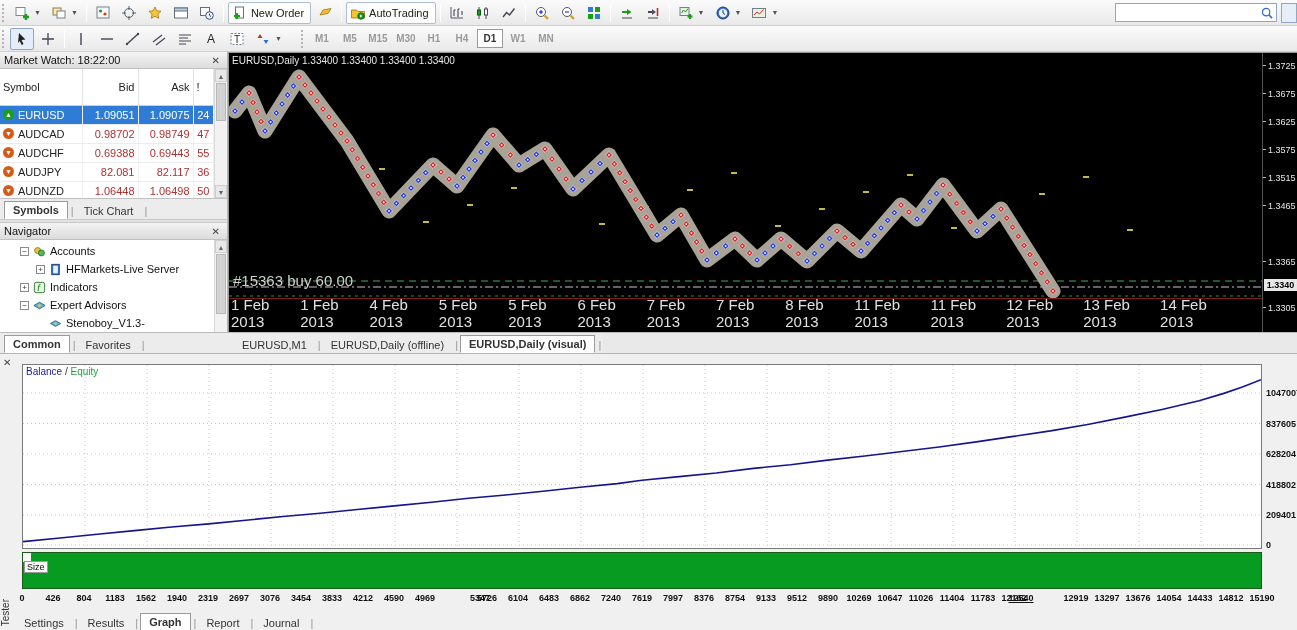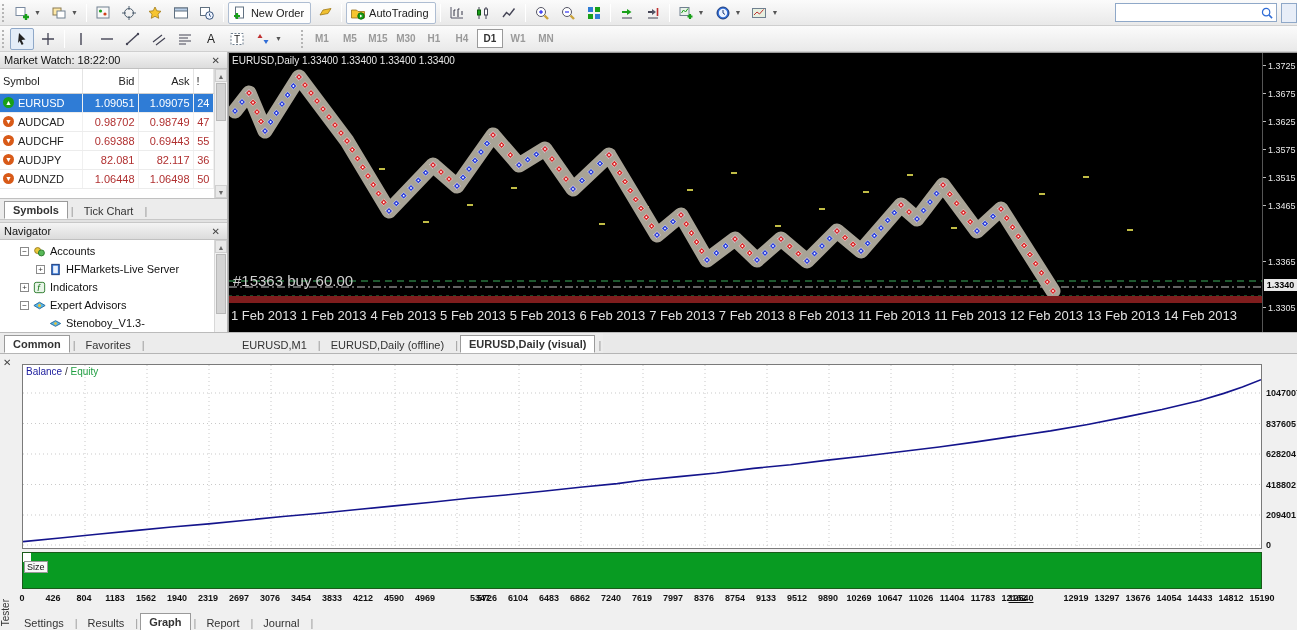--- a/index.html
+++ b/index.html
@@ -23,21 +23,21 @@
   .searchbox { margin-left:auto; display:flex; align-items:center; width:162px; height:19px; background:#fff; border:1px solid #8fa8c8; padding:0 2px 0 4px; }
   .searchbox input { flex:1; border:none; outline:none; font-size:11px; width:130px; font-family:"Liberation Sans",sans-serif; }
   .halfbtn { width:16px; height:20px; border:1px solid #8fa8c8; background:#e8eef8; margin-left:4px; overflow:hidden; }
 
   
   .leftcol { position:absolute; left:0; top:52px; width:228px; height:280px; background:#f0f0f0; border-right:1px solid #b5b5b5; }
   .ptitle { height:17px; background:linear-gradient(#f4f4f4,#dcdcdc); border-bottom:1px solid #c0c0c0; display:flex; align-items:center; padding:0 4px; font-size:11px; color:#111; }
   .ptitle .x { margin-left:auto; font-size:10px; color:#444; padding:0 3px; cursor:default; }
   .mw-table { position:relative; height:130px; background:#fff; overflow:hidden; border-bottom:1px solid #c0c0c0; }
   table.mw { border-collapse:collapse; width:213px; table-layout:fixed; }
-  table.mw th { font-weight:normal; text-align:left; font-size:11px; border-bottom:1px solid #d0d0d0; border-right:1px solid #e4e4e4; padding:2px 3px; height:24px; background:#fff; }
+  table.mw th { font-weight:normal; text-align:left; font-size:11px; border-bottom:1px solid #d0d0d0; border-right:1px solid #e4e4e4; padding:2px 3px; height:36px; background:#fff; }
   table.mw th.num, table.mw td.num { text-align:right; }
   table.mw td { font-size:11px; padding:1px 3px; height:19px; border-bottom:1px solid #ececec; border-right:1px solid #f0f0f0; white-space:nowrap; overflow:hidden; }
   table.mw td.val { color:#b03030; }
   tr.sel td { background:#2f7cd6; color:#fff !important; }
   tr.sel td.val { color:#fff; }
   .sym { display:flex; align-items:center; gap:4px; font-size:11px; }
   .arrow { width:11px; height:11px; border-radius:50%; display:inline-flex; align-items:center; justify-content:center; color:#fff; font-size:7px; line-height:1; }
   .arrow.up { background:#18a018; }
   .arrow.down { background:#d85a18; }
   .vscroll { position:absolute; right:0; top:0; width:13px; height:100%; background:#f2f2f2; border-left:1px solid #d8d8d8; font-size:7px; color:#666; text-align:center; }
@@ -53,21 +53,21 @@
   .trow { display:flex; align-items:center; height:18px; gap:3px; white-space:nowrap; }
   .expbox { width:9px; height:9px; border:1px solid #8a8a8a; background:#fff; font-size:8px; line-height:7px; text-align:center; color:#333; flex:0 0 9px; }
   .expspace { width:9px; flex:0 0 9px; }
   .tlab { font-size:11px; color:#111; }
 
   
   .chart { position:absolute; left:228px; top:52px; width:1069px; height:316px; background:#000; border-left:1px solid #9a9a9a; border-top:1px solid #9a9a9a; }
   .plot { position:absolute; left:0; top:0; width:1034px; height:262px; }
   .ohlc { position:absolute; left:3px; top:2px; color:#e8e8e8; font-size:10px; z-index:5; }
   .tradelbl { position:absolute; left:4px; top:219px; color:#cfcfcf; font-size:15px; z-index:5; }
-  .dates { position:absolute; left:0; bottom:0; width:1034px; height:17px; border-top:7px solid #7f1d1d; display:flex; justify-content:space-between; align-items:center; padding:12px 26px 0 2px; color:#e0e0e0; font-size:13px; }
+  .dates { position:absolute; left:0; bottom:0; width:1034px; height:17px; border-top:1px solid #7f1d1d; display:flex; justify-content:space-between; align-items:center; padding:12px 26px 0 2px; color:#e0e0e0; font-size:15px; }
   .pscale { position:absolute; right:0; top:0; width:35px; height:280px; border-left:1px solid #555; }
   .plab { position:absolute; left:5px; color:#e8e8e8; font-size:9px; }
   .plab::before { content:""; position:absolute; left:-5px; top:4px; width:3px; height:1px; background:#bbb; }
   .pcur { position:absolute; left:1px; width:33px; background:#e8e8e8; color:#000; font-size:9px; font-weight:bold; text-align:center; padding:1px 0; }
 
   
   .tabsrow { position:absolute; left:0; top:332px; width:1297px; height:21px; background:#e9e9e9; border-top:1px solid #bbb; display:flex; align-items:flex-end; }
   .navtabs { width:228px; padding-left:4px; display:flex; }
   .charttabs { display:flex; padding-left:6px; }
 

